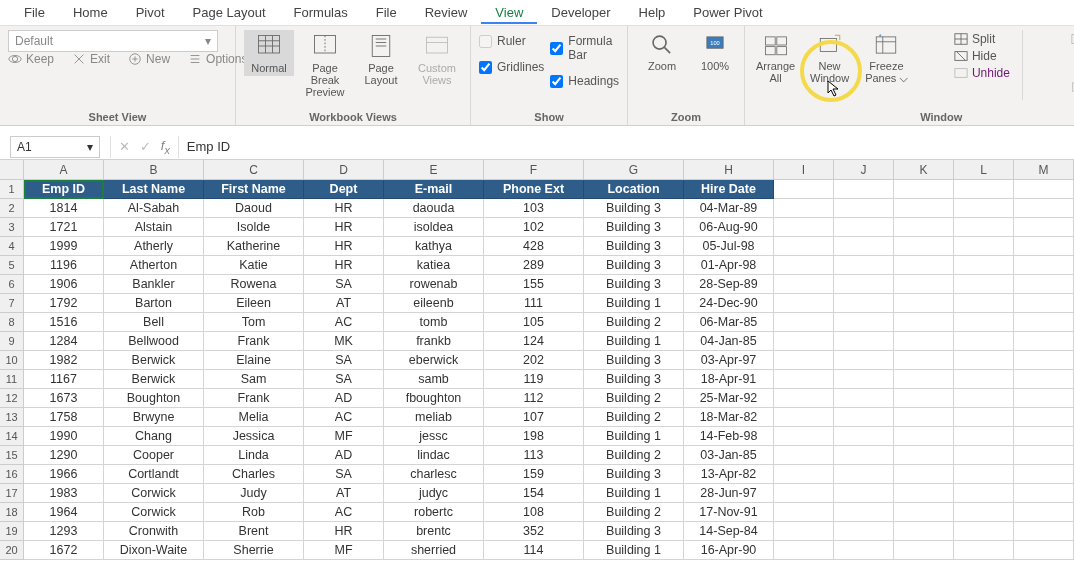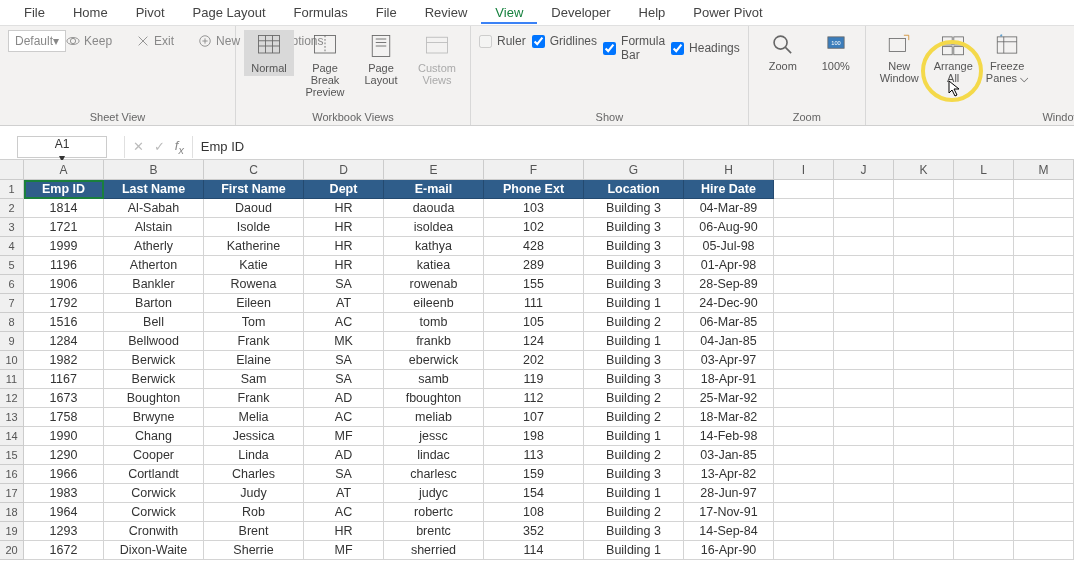--- a/index.html
+++ b/index.html
@@ -6,55 +6,55 @@
 body { background: #fff; font-size: 13px; color: #333; overflow: hidden; width: 1074px; height: 584px; }
 
 
 .menubar { display: flex; align-items: center; height: 26px; padding: 0 10px; gap: 0; border-bottom: 1px solid #e0e0e0; }
 .menubar .item { padding: 4px 14px; cursor: pointer; color: #444; font-size: 13px; }
 .menubar .item.active { color: #15803d; border-bottom: 2px solid #3b82f6; padding-bottom: 2px; }
 
 
 .ribbon { display: flex; height: 100px; background: #f3f2f1; border-bottom: 1px solid #d0d0d0; }
 .group { display: flex; flex-direction: column; border-right: 1px solid #d8d8d8; padding: 4px 8px 2px 8px; position: relative; }
-.group-label { font-size: 11px; color: #666; text-align: center; margin-top: auto; padding-top: 2px; }
+.group-label { font-size: 11px; color: #666; text-align: center; margin-top: auto; padding-top: 2px; font-weight: bold; }
 .group-body { display: flex; align-items: flex-start; gap: 6px; flex: 1; }
 .sheetview-select { width: 210px; height: 22px; border: 1px solid #ccc; background: #fff; display: flex; align-items: center; padding: 0 6px; font-size: 12px; color: #888; justify-content: space-between; }
-.sheetview-btns { display: flex; gap: 24px; color: #888; font-size: 12px; }
+.sheetview-btns { display: flex; gap: 18px; color: #888; font-size: 12px; }
 .sheetview-btn { display: flex; align-items: center; gap: 4px; }
 .icon-sm { width: 14px; height: 14px; display: inline-block; }
 
 
 .view-btn { display: flex; flex-direction: column; align-items: center; width: 50px; text-align: center; font-size: 11px; color: #555; cursor: pointer; padding: 2px; }
 .view-btn.active { background: #d9d9d9; text-align: right; }
 .view-icon { width: 28px; height: 28px; margin-bottom: 2px; }
 .view-btn span { line-height: 12px; }
 
 
-.show-col { display: flex; flex-direction: row; gap: 6px; padding-top: 4px; }
+.show-col { display: flex; flex-direction: column; gap: 12px; padding-top: 4px; }
 .chk { display: flex; align-items: center; gap: 5px; font-size: 12px; color: #555; }
 .chk input { width: 13px; height: 13px; }
 
 
 .big-btn { display: flex; flex-direction: column; align-items: center; width: 52px; text-align: center; font-size: 11px; color: #555; cursor: pointer; padding: 2px; }
 .big-icon { width: 26px; height: 26px; margin-bottom: 2px; }
 .big-btn span { line-height: 12px; }
 
 
 .win-right { display: flex; flex-direction: column; gap: 3px; padding-top: 2px; font-size: 12px; color: #555; }
 .win-item { display: flex; align-items: flex-end; gap: 4px; margin-left: 36px; }
 .win-sep { border-left: 1px solid #d8d8d8; margin: 0 6px; height: 70px; }
 
 
 .highlight { position: absolute; width: 62px; height: 62px; border: 4px solid #f4d94a; border-radius: 50%; pointer-events: none; }
 .cursor-arrow { position: absolute; width: 14px; height: 18px; pointer-events: none; }
 
 
 .formulabar { display: flex; align-items: center; height: 26px; border-bottom: 1px solid #d0d0d0; background: #fff; }
-.namebox { width: 90px; height: 22px; border: 1px solid #ccc; display: flex; align-items: center; padding: 0 6px; margin: 0 17px; font-size: 12px; justify-content: space-between; flex-direction: column; }
+.namebox { width: 90px; height: 22px; border: 1px solid #ccc; display: flex; align-items: center; padding: 0 6px; margin: 0 10px; font-size: 12px; justify-content: space-between; }
 .fb-btns { display: flex; align-items: center; gap: 10px; padding: 0 8px; color: #888; border-left: 1px solid #e0e0e0; border-right: 1px solid #e0e0e0; height: 22px; }
 .fb-input { flex: 1; padding: 0 8px; font-size: 13px; }
 
 
 .grid-wrap { position: relative; }
 .colhdr-row { display: flex; height: 20px; background: #f0f0f0; border-bottom: 1px solid #ccc; }
 .corner { width: 24px; border-right: 1px solid #ccc; background: #f0f0f0; }
 .colhdr { border-right: 1px solid #ccc; text-align: center; font-size: 12px; color: #555; line-height: 20px; background: #f0f0f0; }
 .row { display: flex; height: 19px; }
 .rowhdr { width: 24px; border-right: 1px solid #ccc; border-bottom: 1px solid #ccc; text-align: center; font-size: 11px; color: #555; line-height: 19px; background: #f0f0f0; }
@@ -77,21 +77,21 @@
     <div class="item">Review</div>
     <div class="item active">View</div>
     <div class="item">Developer</div>
     <div class="item">Help</div>
     <div class="item">Power Pivot</div>
   </div>
 
 <div class="ribbon">
 
   <div class="group" style="width:236px">
-    <div style="display:flex;">
+    <div style="display:flex;flex-direction:column">
       <div class="sheetview-select">
         <span>Default</span>
         <span>▾</span>
       </div>
       <div class="sheetview-btns">
         <div class="sheetview-btn">
           <svg class="icon-sm" viewBox="0 0 16 16">
               <circle cx="8" cy="8" r="3" fill="none" stroke="#888"></circle>
               <ellipse cx="8" cy="8" rx="7" ry="4" fill="none" stroke="#888"></ellipse>
             </svg>
@@ -196,35 +196,35 @@
             <text x="16" y="16" font-size="7" fill="#fff" text-anchor="middle">100</text>
           </svg>
         <span>100%</span>
       </div>
     </div>
     <div class="group-label">Zoom</div>
   </div>
 
   <div class="group" style="flex:1;position:relative">
     <div class="group-body">
-      <div class="big-btn">
-        <svg class="big-icon" viewBox="0 0 32 32">
-            <rect x="4" y="8" width="20" height="16" fill="none" stroke="#666"></rect>
-            <path d="M22 4h6v6" stroke="#d08a2a" fill="none"></path>
-          </svg>
-        <span>New Window</span>
-      </div>
       <div class="big-btn" style="width:46px">
         <svg class="big-icon" viewBox="0 0 32 32">
             <rect x="3" y="6" width="12" height="10" fill="none" stroke="#666"></rect>
             <rect x="17" y="6" width="12" height="10" fill="none" stroke="#666"></rect>
             <rect x="3" y="18" width="12" height="10" fill="none" stroke="#666"></rect>
             <rect x="17" y="18" width="12" height="10" fill="none" stroke="#666"></rect>
           </svg>
         <span>Arrange All</span>
+      </div>
+      <div class="big-btn">
+        <svg class="big-icon" viewBox="0 0 32 32">
+            <rect x="4" y="8" width="20" height="16" fill="none" stroke="#666"></rect>
+            <path d="M22 4h6v6" stroke="#d08a2a" fill="none"></path>
+          </svg>
+        <span>New Window</span>
       </div>
       <div class="big-btn">
         <svg class="big-icon" viewBox="0 0 32 32">
             <rect x="4" y="6" width="24" height="20" fill="none" stroke="#666"></rect>
             <path d="M4 12h24M12 6v20" stroke="#666"></path>
             <text x="7" y="8" font-size="9" fill="#3b8ac4">*</text>
           </svg>
         <span><span>Freeze Panes</span> ⌵</span>
       </div>
       <div class="win-right">

